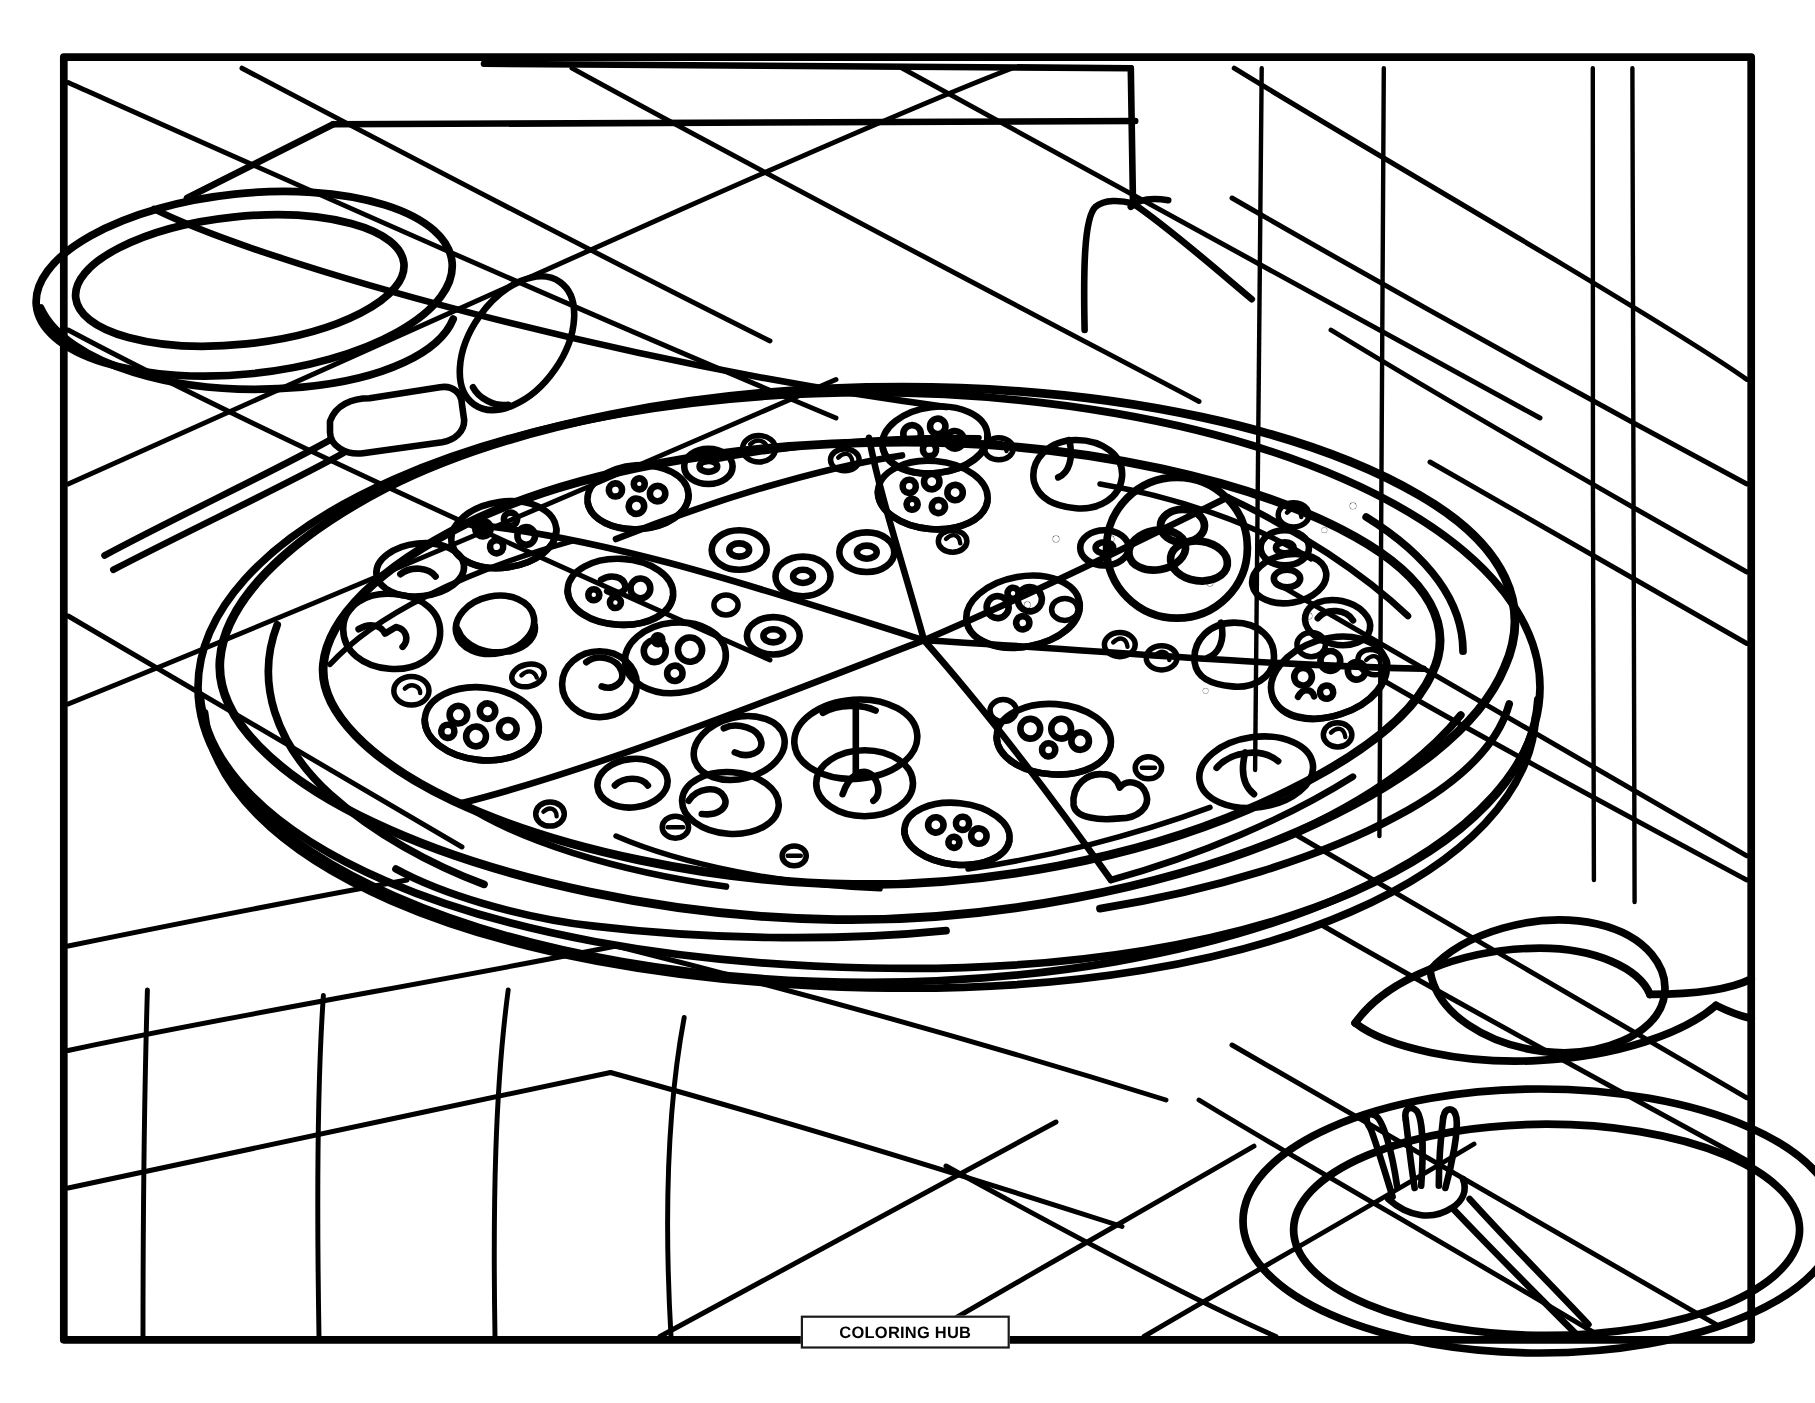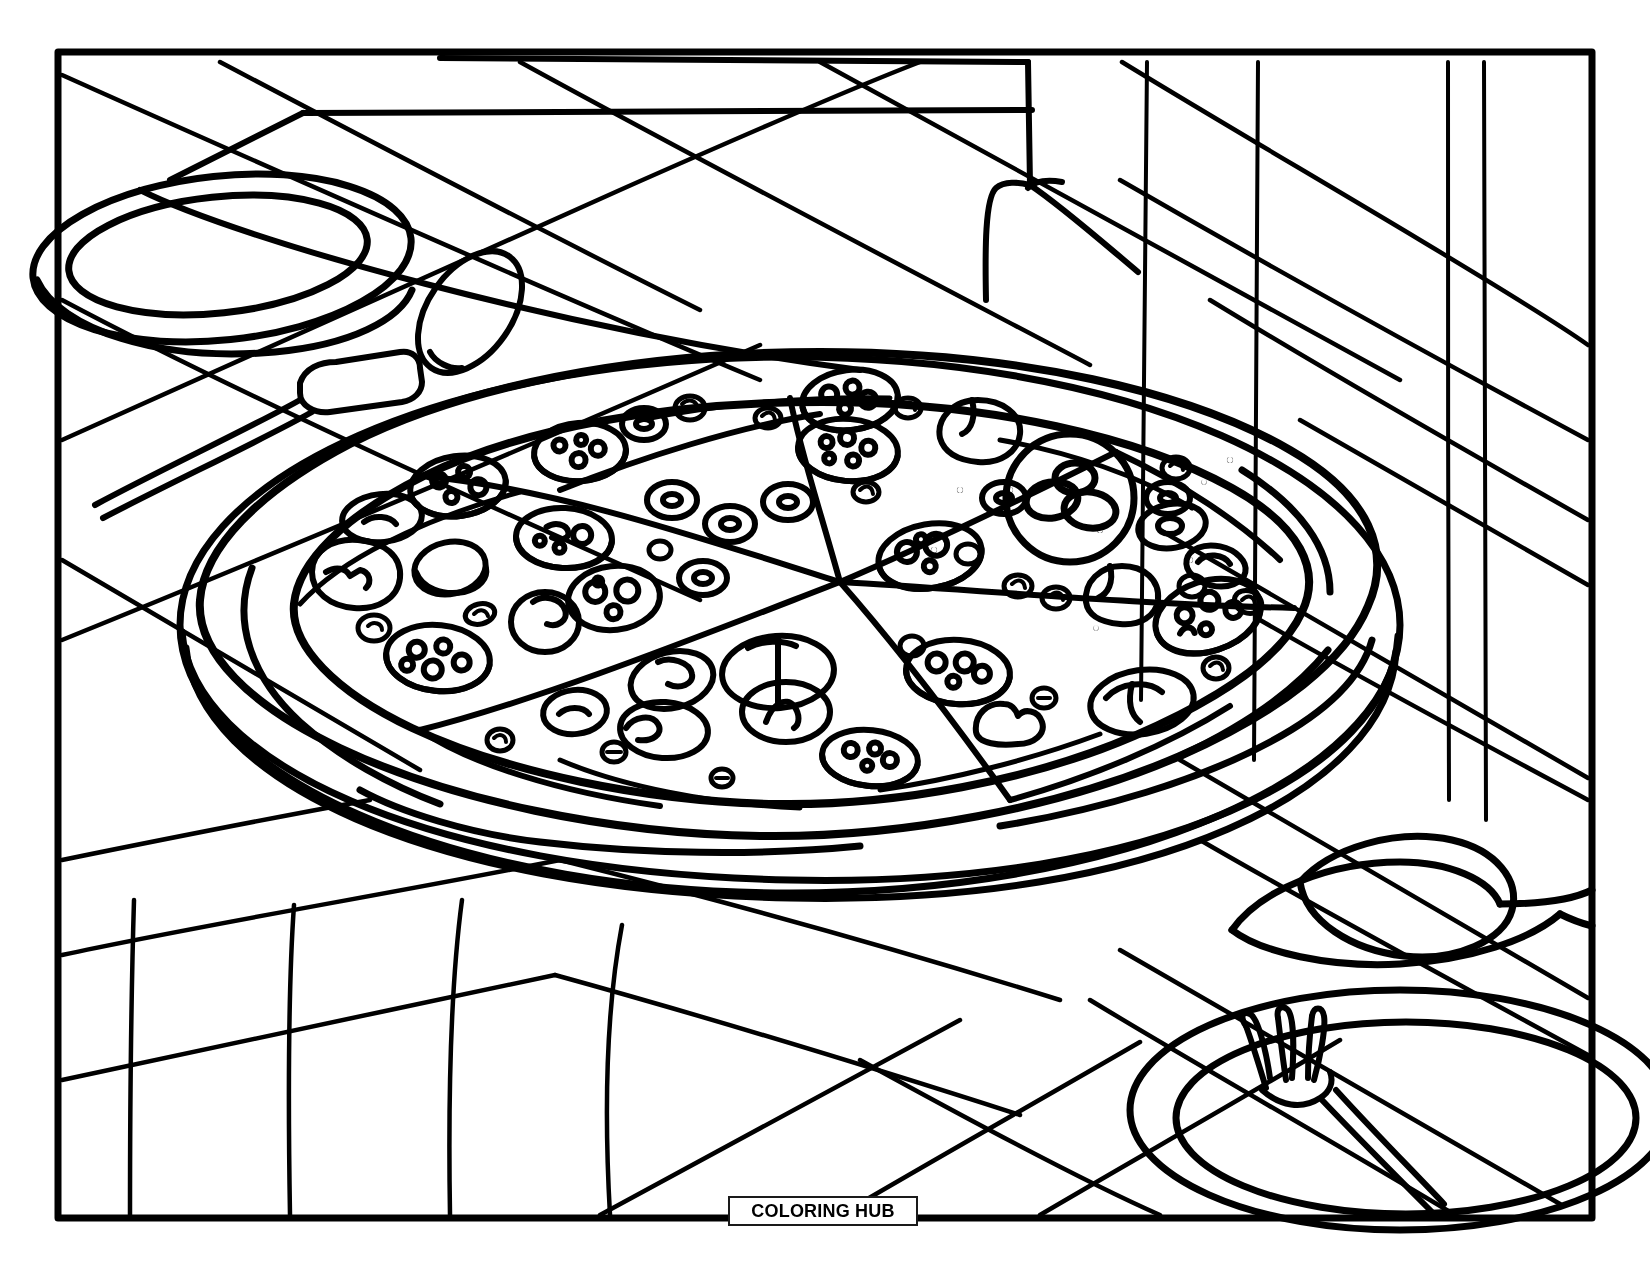--- a/index.html
+++ b/index.html
@@ -35,21 +35,21 @@
     background: #ffffff;
     border: 2px solid #1a1a1a;
     box-sizing: border-box;
     display: flex;
     align-items: center;
     justify-content: center;
   }
   .wm-text {
     font-family: "Liberation Sans", sans-serif;
     font-weight: bold;
-    font-size: 18px;
+    font-size: 15px;
     letter-spacing: 0.2px;
     color: #000000;
     white-space: nowrap;
     line-height: 1;
   }
 </style>
 </head>
 <body>
 
 <div id="page">

